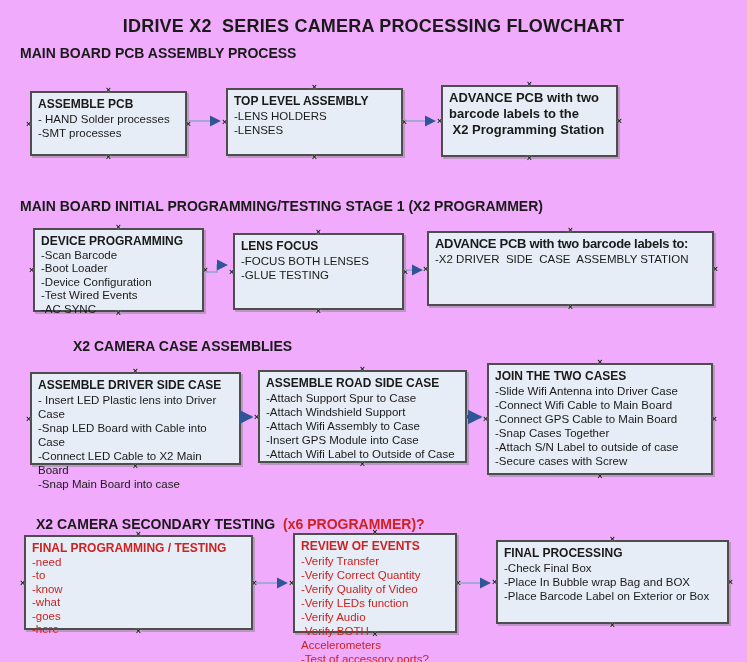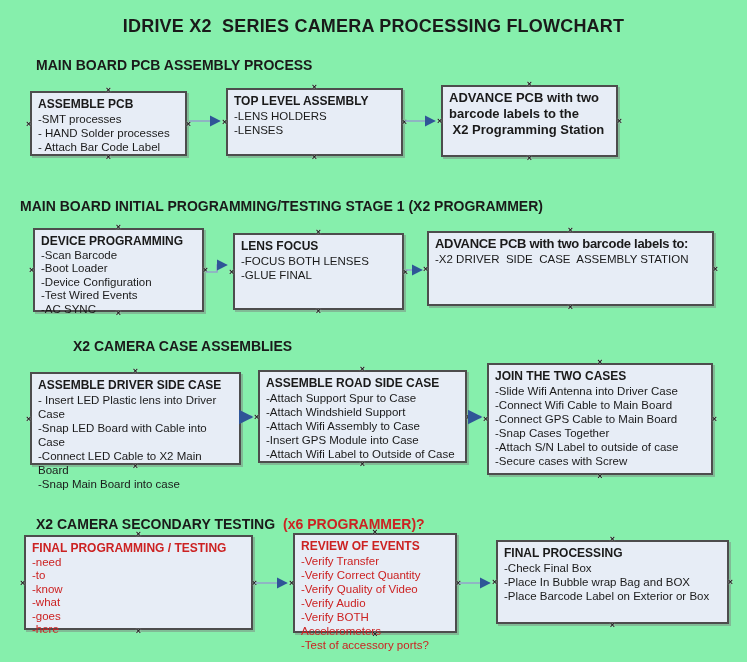--- a/index.html
+++ b/index.html
@@ -1,21 +1,21 @@
 <!DOCTYPE html>
 <html style="--red: #cc2222; --box-fill: #e7edf6; --box-border: #4d4d4d; --stem: #92a7c9; --head: #2f5597; --ink: #1a1a1a;"><head>
 <meta charset="utf-8">
 <style>
   :root{
     --red:#cc2222; --box-fill:#e7edf6; --box-border:#4d4d4d;
     --stem:#92a7c9; --head:#2f5597; --ink:#1a1a1a;
   }
   html,body{margin:0;padding:0;background:#ffffff;}
   #canvas{
-    position:relative; width:747px; height:662px; background:#86efac;
+    position:relative; width:747px; height:662px; background:#f0abfc;
     font-family:"Liberation Sans", sans-serif; color:var(--ink); overflow:hidden;
   }
   .title{
     position:absolute; left:0; top:16px; width:747px; text-align:center;
     font-size:18px; font-weight:bold; white-space:pre; letter-spacing:.2px;
   }
   .sec-header{
     position:absolute; font-size:14px; font-weight:bold; white-space:pre;
   }
   .sec-header .accent{ color:var(--red); margin-left:8px; }
@@ -44,34 +44,33 @@
   .arrow{ stroke:var(--stem); fill:none; stroke-width:1.6px; }
   .arrow.thick{ stroke-width:3px; }
 </style>
 </head>
 <body>
 
 <div id="canvas">
 
   <div class="title">IDRIVE X2  SERIES CAMERA PROCESSING FLOWCHART</div>
 
-  <div class="sec-header" style="left:20px; top:57px;margin-left:16px;">MAIN BOARD PCB ASSEMBLY PROCESS</div>
+  <div class="sec-header" style="left:20px; top:45px;">MAIN BOARD PCB ASSEMBLY PROCESS</div>
   <div class="sec-header" style="left:20px; top:198px;">MAIN BOARD INITIAL PROGRAMMING/TESTING STAGE 1 (X2 PROGRAMMER)</div>
   <div class="sec-header" style="left:33px; top:338px;margin-left:40px;">X2 CAMERA CASE ASSEMBLIES</div>
   <div class="sec-header" style="left:36px; top:516px;"><span>X2 CAMERA SECONDARY TESTING</span><span class="accent">(x6 PROGRAMMER)?</span></div>
 
   <div class="box" style="left:30px; top:91px; width:157px; height:65px;">
     <i class="hx ht">×</i>
       <i class="hx hb">×</i>
       <i class="hx hl">×</i>
       <i class="hx hr">×</i>
     <div class="box-title">ASSEMBLE PCB</div>
+    <div class="box-line">- HAND Solder processes</div>
     <div class="box-line">-SMT processes</div>
-    <div class="box-line">- HAND Solder processes</div>
-    <div class="box-line">- Attach Bar Code Label</div>
   </div>
 
   <div class="box" style="left:226px; top:88px; width:177px; height:68px;">
     <i class="hx ht">×</i>
       <i class="hx hb">×</i>
       <i class="hx hl">×</i>
       <i class="hx hr">×</i>
     <div class="box-title">TOP LEVEL ASSEMBLY</div>
     <div class="box-line">-LENS HOLDERS</div>
     <div class="box-line">-LENSES</div>
@@ -100,21 +99,21 @@
     <div class="box-line">-AC SYNC</div>
   </div>
 
   <div class="box" style="left:233px; top:233px; width:171px; height:77px;">
     <i class="hx ht">×</i>
       <i class="hx hb">×</i>
       <i class="hx hl">×</i>
       <i class="hx hr">×</i>
     <div class="box-title">LENS FOCUS</div>
     <div class="box-line">-FOCUS BOTH LENSES</div>
-    <div class="box-line">-GLUE FINAL</div>
+    <div class="box-line">-GLUE TESTING</div>
   </div>
 
   <div class="box" style="left:427px; top:231px; width:287px; height:75px;">
     <i class="hx ht">×</i>
       <i class="hx hb">×</i>
       <i class="hx hl">×</i>
       <i class="hx hr">×</i>
     <div class="box-title fit">ADVANCE PCB with two barcode labels to:</div>
     <div class="box-line">-X2 DRIVER  SIDE  CASE  ASSEMBLY STATION</div>
   </div>
@@ -174,20 +173,21 @@
 
   <div class="box red" style="left:293px; top:533px; width:164px; height:100px;">
     <i class="hx ht">×</i>
       <i class="hx hb">×</i>
       <i class="hx hl">×</i>
       <i class="hx hr">×</i>
     <div class="box-title">REVIEW OF EVENTS</div>
     <div class="box-line">-Verify Transfer</div>
     <div class="box-line">-Verify Correct Quantity</div>
     <div class="box-line">-Verify Quality of Video</div>
+    <div class="box-line">-Verify LEDs function</div>
     <div class="box-line">-Verify Audio</div>
     <div class="box-line">-Verify BOTH Accelerometers</div>
     <div class="box-line">-Test of accessory ports?</div>
   </div>
 
   <div class="box" style="left:496px; top:540px; width:233px; height:84px;">
     <i class="hx ht">×</i>
       <i class="hx hb">×</i>
       <i class="hx hl">×</i>
       <i class="hx hr">×</i>

